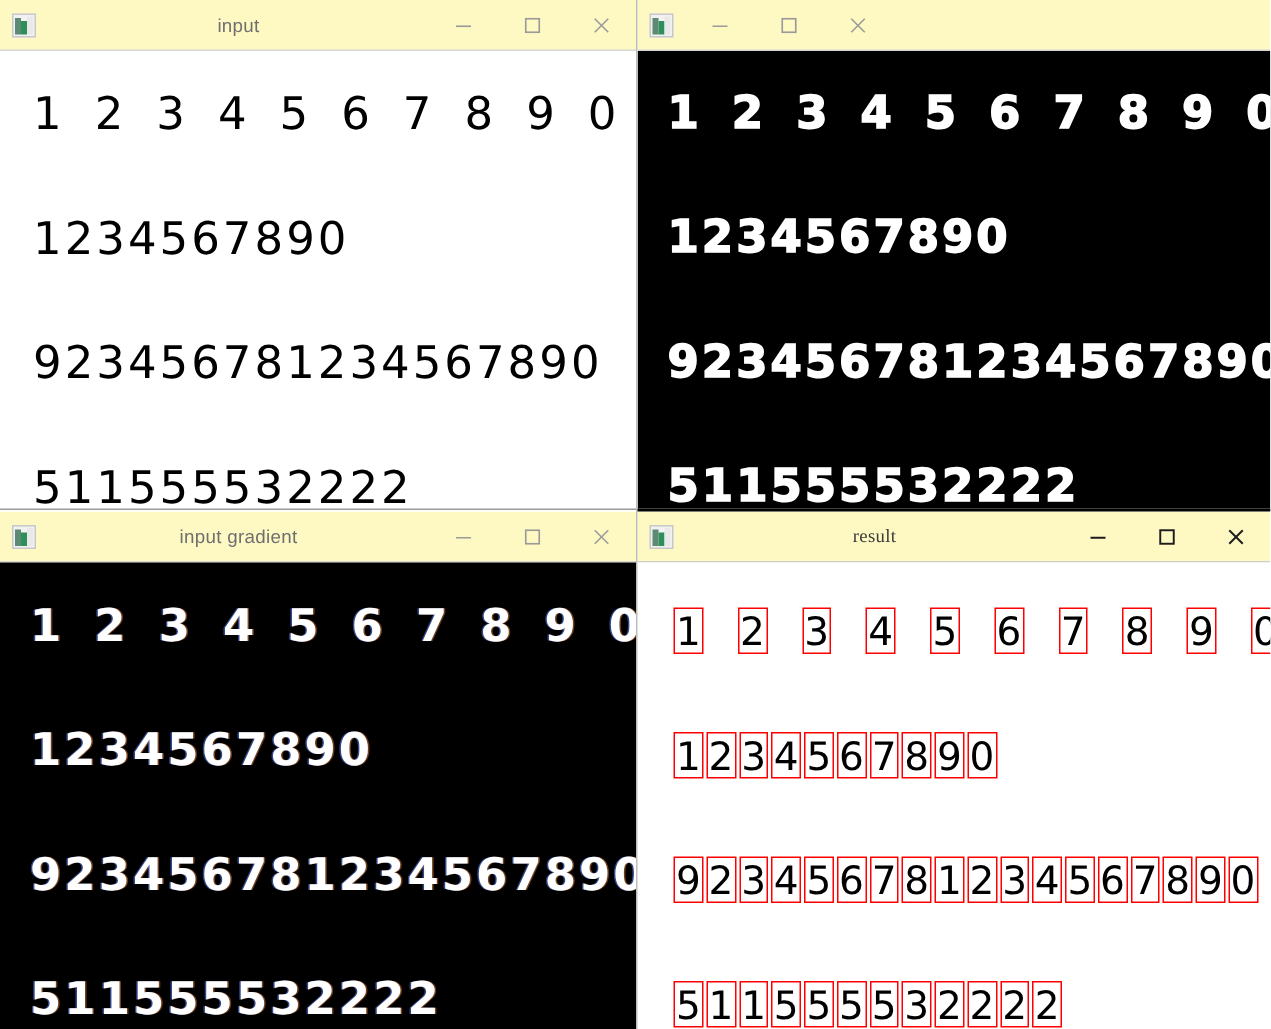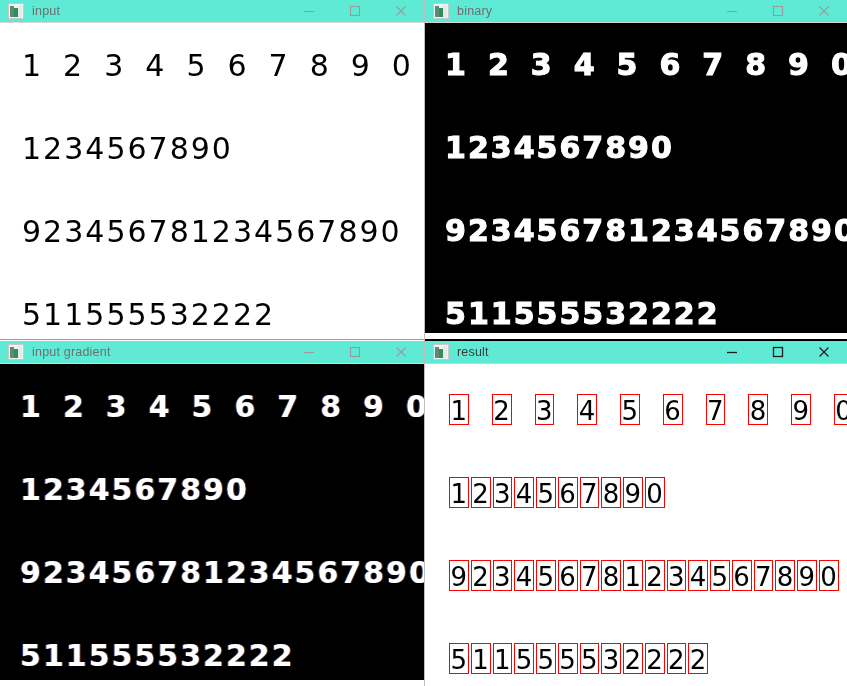--- a/index.html
+++ b/index.html
@@ -16,25 +16,26 @@
   }
 
   
   .window {
     position: absolute;
     background: #ffffff;
     overflow: hidden;
   }
   .titlebar {
     position: relative;
-    height: 23px;
-    background: #5eead4;
+    height: 34px;
+    background: #fef9c3;
     display: flex;
     align-items: center;
     border-bottom: 1px solid #d6d6d6;
+    text-align: center;
   }
   .titlebar.dark-controls { border-bottom: 1px solid #cfcfcf; }
 
   .win-icon {
     width: 16px; height: 16px;
     margin-left: 8px; margin-right: 8px;
     flex: 0 0 auto;
     position: relative;
     background: #f2f2f2;
     border: 1px solid #c8c8c8;
@@ -47,21 +48,21 @@
   .win-icon .b2 { left: 5px; top: 4px; width: 4px;  height: 9px;  background: #2f8f5b; }
   .win-icon .b3 { left: 9px; top: 1px; width: 4px;  height: 12px; background: #e9e9e9; }
 
   .win-title {
     font-size: 12.5px;
     color: #6f6f6f;
     letter-spacing: 0.2px;
     white-space: nowrap;
     flex: 1 1 auto;
   }
-  .dark-controls .win-title { color: #3b3b3b; }
+  .dark-controls .win-title { color: #3b3b3b; font-family: Liberation Serif, serif; }
 
   .ctrl-group { display: flex; align-items: center; height: 100%; }
   .ctrl {
     width: 46px; height: 29px;
     display: flex; align-items: center; justify-content: center;
     position: relative;
   }
   .ctrl svg { display: block; }
   .ctrl .stroke { stroke: #9a9a9a; stroke-width: 1.1; fill: none; }
   .dark-controls .ctrl .stroke { stroke: #1d1d1d; stroke-width: 1.3; }
@@ -170,21 +171,20 @@
     </div>
   </div>
 
   <div class="window" style="left:425px; top:0px; width:422px; height:339px;">
     <div class="titlebar">
       <span class="win-icon">
         <i class="b1"></i>
           <i class="b2"></i>
           <i class="b3"></i>
       </span>
-      <span class="win-title">binary</span>
       <span class="ctrl-group">
         <span class="ctrl">
           <svg width="14" height="14" viewBox="0 0 14 14">
               <line class="stroke" x1="2" y1="7.5" x2="12" y2="7.5"></line>
             </svg>
         </span>
         <span class="ctrl">
           <svg width="14" height="14" viewBox="0 0 14 14">
               <rect class="stroke" x="2.5" y="2.5" width="9" height="9"></rect>
             </svg>

